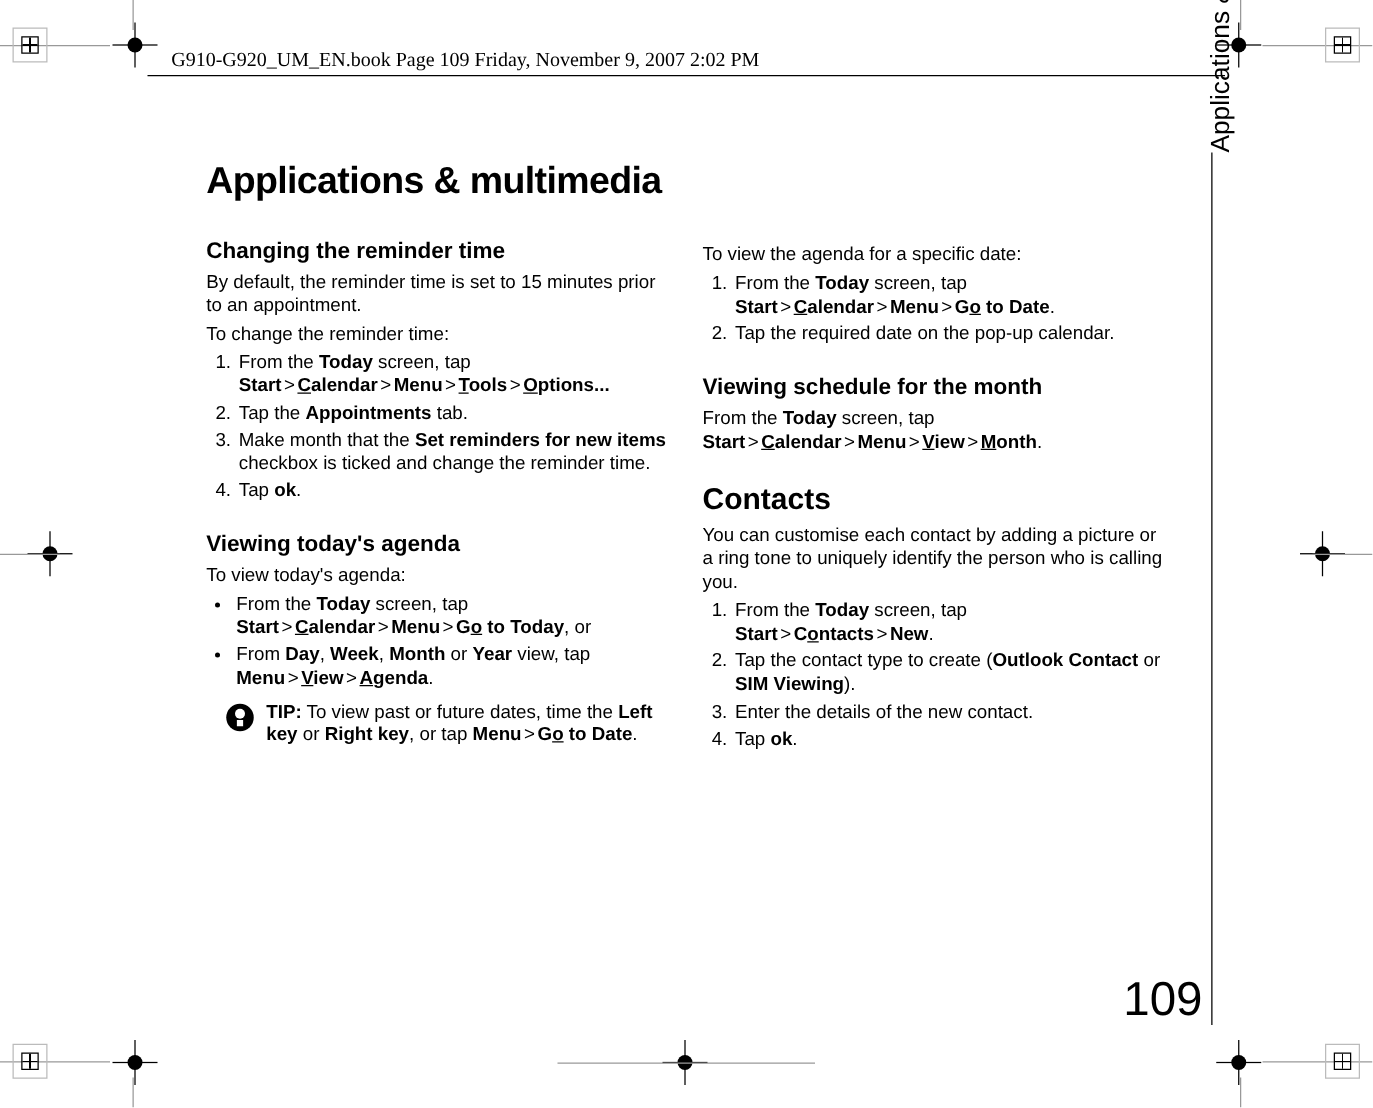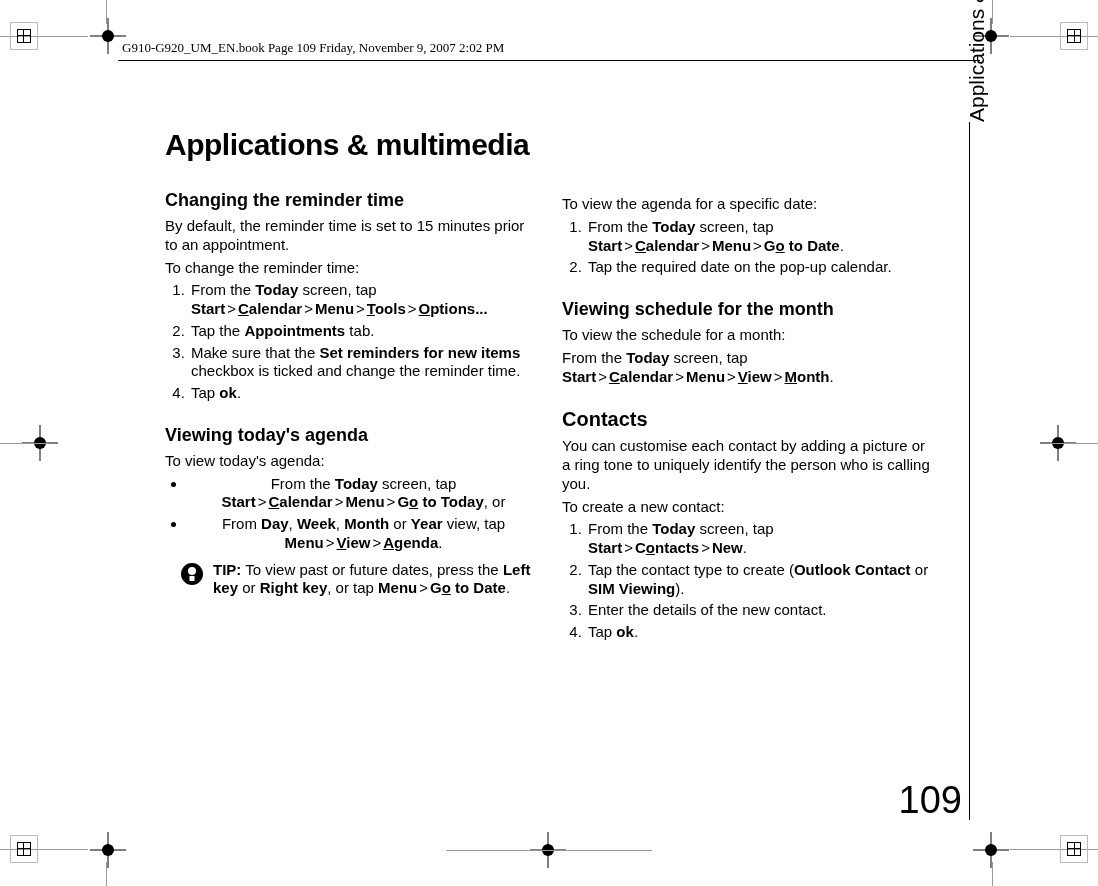--- a/index.html
+++ b/index.html
@@ -33,22 +33,22 @@
     content:""; position:absolute; inset:0;
   }
   .reg-square .inner::before { background: linear-gradient(to right, transparent calc(50% - .5px), #000 calc(50% - .5px), #000 calc(50% + .5px), transparent calc(50% + .5px)); }
   .reg-square .inner::after { background: linear-gradient(to bottom, transparent calc(50% - .5px), #000 calc(50% - .5px), #000 calc(50% + .5px), transparent calc(50% + .5px)); }
   .hline { position: absolute; height: 0.5px; background: #999; }
   .vline { position: absolute; width: 0.5px; background: #999; }
 
   .header-line {
     position: absolute;
     top: 40px;
-    left: 122px;
-    font-size: 13px;
+    left: 137px;
+    font-size: 16px;
     font-family: "Times New Roman", serif;
   }
   .header-rule {
     position: absolute;
     top: 60px;
     left: 118px;
     width: 862px;
     border-top: 0.5px solid #000;
   }
 
@@ -69,21 +69,21 @@
     font-weight: bold;
     margin: 0 0 28px 0;
     letter-spacing: -0.5px;
   }
   h2.section {
     font-size: 18px;
     font-weight: bold;
     margin: 14px 0 6px 0;
   }
   h2.bigsection {
-    font-size: 20px;
+    font-size: 24px;
     font-weight: bold;
     margin: 22px 0 6px 0;
   }
   p.body {
     font-size: 15px;
     margin: 4px 0;
     line-height: 1.25;
   }
   ol.steps {
     margin: 4px 0 6px 0;
@@ -92,21 +92,21 @@
     line-height: 1.25;
   }
   ol.steps li { margin: 3px 0; padding-left: 2px; }
   ul.bullets {
     margin: 4px 0 6px 0;
     padding-left: 22px;
     font-size: 15px;
     line-height: 1.25;
     list-style-type: disc;
   }
-  ul.bullets li { margin: 3px 0; padding-left: 2px; text-align: center; }
+  ul.bullets li { margin: 3px 0; padding-left: 2px; }
   .b { font-weight: bold; }
   .u { text-decoration: underline; }
   .gt { padding: 0 2px; }
   .tip {
     display: flex;
     gap: 10px;
     padding-left: 16px;
     margin-top: 8px;
     font-size: 15px;
     line-height: 1.25;
@@ -210,51 +210,49 @@
 <div class="content">
   <div class="col">
     <h1 class="app-title">Applications &amp; multimedia</h1>
 
     <h2 class="section">Changing the reminder time</h2>
     <p class="body">By default, the reminder time is set to 15 minutes prior to an appointment.</p>
     <p class="body">To change the reminder time:</p>
     <ol class="steps">
       <li><span>From the </span><span class="b">Today</span><span> screen, tap </span><span class="b">Start</span><span class="gt">&gt;</span><span class="b"><span class="u">C</span><span>alendar</span></span><span class="gt">&gt;</span><span class="b">Menu</span><span class="gt">&gt;</span><span class="b"><span class="u">T</span><span>ools</span></span><span class="gt">&gt;</span><span class="b"><span class="u">O</span><span>ptions...</span></span></li>
       <li><span>Tap the </span><span class="b">Appointments</span><span> tab.</span></li>
-      <li><span>Make sure that the </span><span class="b">Set reminders for new items</span><span> checkbox is ticked and change the reminder time.</span></li>
+      <li><span>Make month that the </span><span class="b">Set reminders for new items</span><span> checkbox is ticked and change the reminder time.</span></li>
       <li><span>Tap </span><span class="b">ok</span><span>.</span></li>
     </ol>
 
     <h2 class="section" style="margin-top:22px">Viewing today's agenda</h2>
     <p class="body">To view today's agenda:</p>
     <ul class="bullets">
       <li><span>From the </span><span class="b">Today</span><span> screen, tap </span><span class="b">Start</span><span class="gt">&gt;</span><span class="b"><span class="u">C</span><span>alendar</span></span><span class="gt">&gt;</span><span class="b">Menu</span><span class="gt">&gt;</span><span class="b"><span>G</span><span class="u">o</span><span> to Today</span></span><span>, or</span></li>
       <li><span>From </span><span class="b">Day</span><span>, </span><span class="b">Week</span><span>, </span><span class="b">Month</span><span> or </span><span class="b">Year</span><span> view, tap </span><span class="b">Menu</span><span class="gt">&gt;</span><span class="b"><span class="u">V</span><span>iew</span></span><span class="gt">&gt;</span><span class="b"><span class="u">A</span><span>genda</span></span><span>.</span></li>
     </ul>
     <div class="tip">
       <div class="tip-icon"></div>
-      <div><span class="b">TIP:</span><span> To view past or future dates, press the </span><span class="b">Left key</span><span> or </span><span class="b">Right key</span><span>, or tap </span><span class="b">Menu</span><span class="gt">&gt;</span><span class="b"><span>G</span><span class="u">o</span><span> to Date</span></span><span>.</span></div>
+      <div><span class="b">TIP:</span><span> To view past or future dates, time the </span><span class="b">Left key</span><span> or </span><span class="b">Right key</span><span>, or tap </span><span class="b">Menu</span><span class="gt">&gt;</span><span class="b"><span>G</span><span class="u">o</span><span> to Date</span></span><span>.</span></div>
     </div>
   </div>
 
   <div class="col" style="padding-top:63px">
     <p class="body">To view the agenda for a specific date:</p>
     <ol class="steps">
       <li><span>From the </span><span class="b">Today</span><span> screen, tap </span><span class="b">Start</span><span class="gt">&gt;</span><span class="b"><span class="u">C</span><span>alendar</span></span><span class="gt">&gt;</span><span class="b">Menu</span><span class="gt">&gt;</span><span class="b"><span>G</span><span class="u">o</span><span> to Date</span></span><span>.</span></li>
       <li>Tap the required date on the pop-up calendar.</li>
     </ol>
 
     <h2 class="section" style="margin-top:22px">Viewing schedule for the month</h2>
-    <p class="body">To view the schedule for a month:</p>
     <p class="body"><span>From the </span><span class="b">Today</span><span> screen, tap </span><span class="b">Start</span><span class="gt">&gt;</span><span class="b"><span class="u">C</span><span>alendar</span></span><span class="gt">&gt;</span><span class="b">Menu</span><span class="gt">&gt;</span><span class="b"><span class="u">V</span><span>iew</span></span><span class="gt">&gt;</span><span class="b"><span class="u">M</span><span>onth</span></span><span>.</span></p>
 
     <h2 class="bigsection">Contacts</h2>
     <p class="body">You can customise each contact by adding a picture or a ring tone to uniquely identify the person who is calling you.</p>
 
-    <p class="body">To create a new contact:</p>
     <ol class="steps">
       <li><span>From the </span><span class="b">Today</span><span> screen, tap </span><span class="b">Start</span><span class="gt">&gt;</span><span class="b"><span>C</span><span class="u">o</span><span>ntacts</span></span><span class="gt">&gt;</span><span class="b">New</span><span>.</span></li>
       <li><span>Tap the contact type to create (</span><span class="b">Outlook Contact</span><span> or </span><span class="b">SIM Viewing</span><span>).</span></li>
       <li>Enter the details of the new contact.</li>
       <li><span>Tap </span><span class="b">ok</span><span>.</span></li>
     </ol>
   </div>
 </div>
 
 <div class="side-tab">

